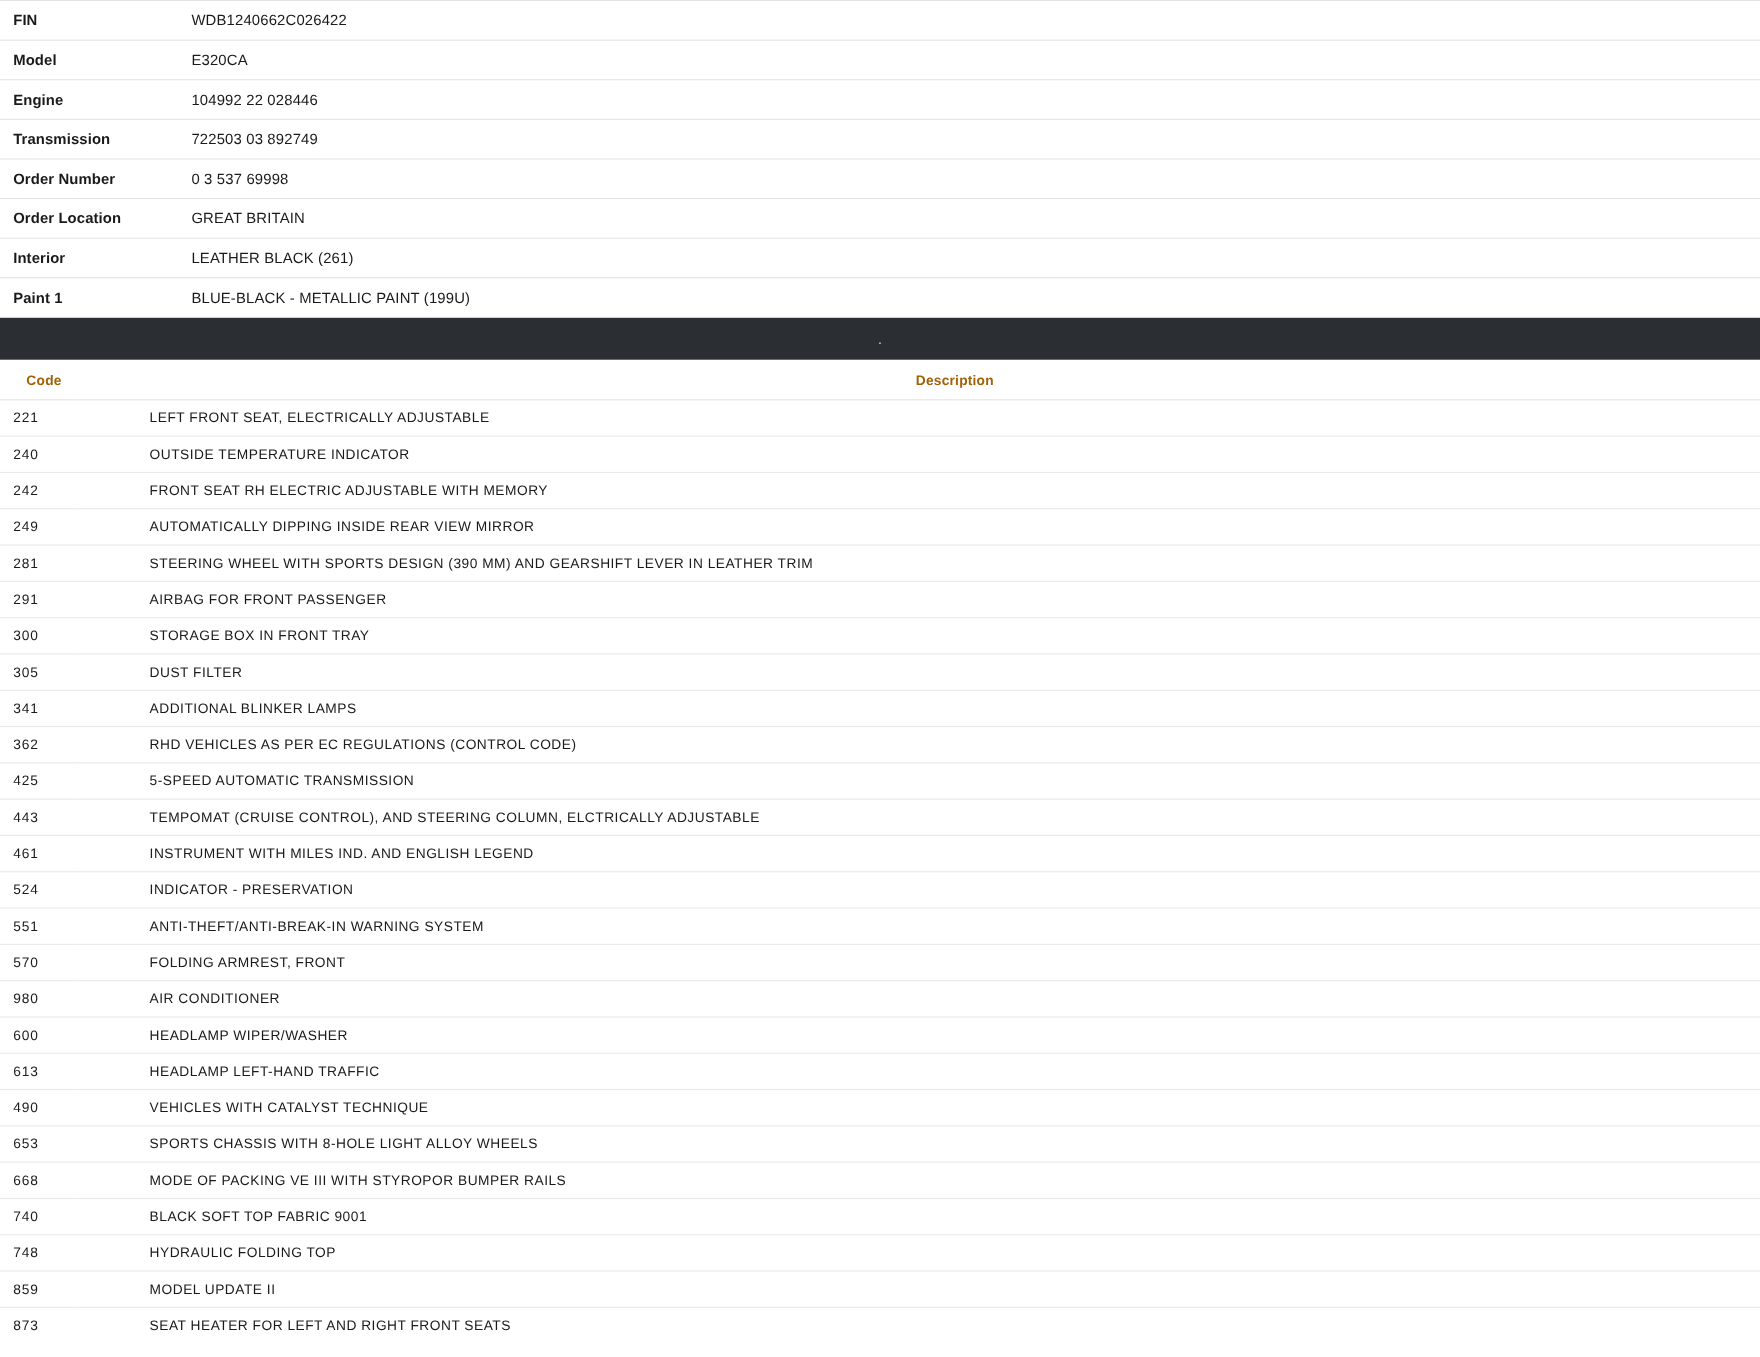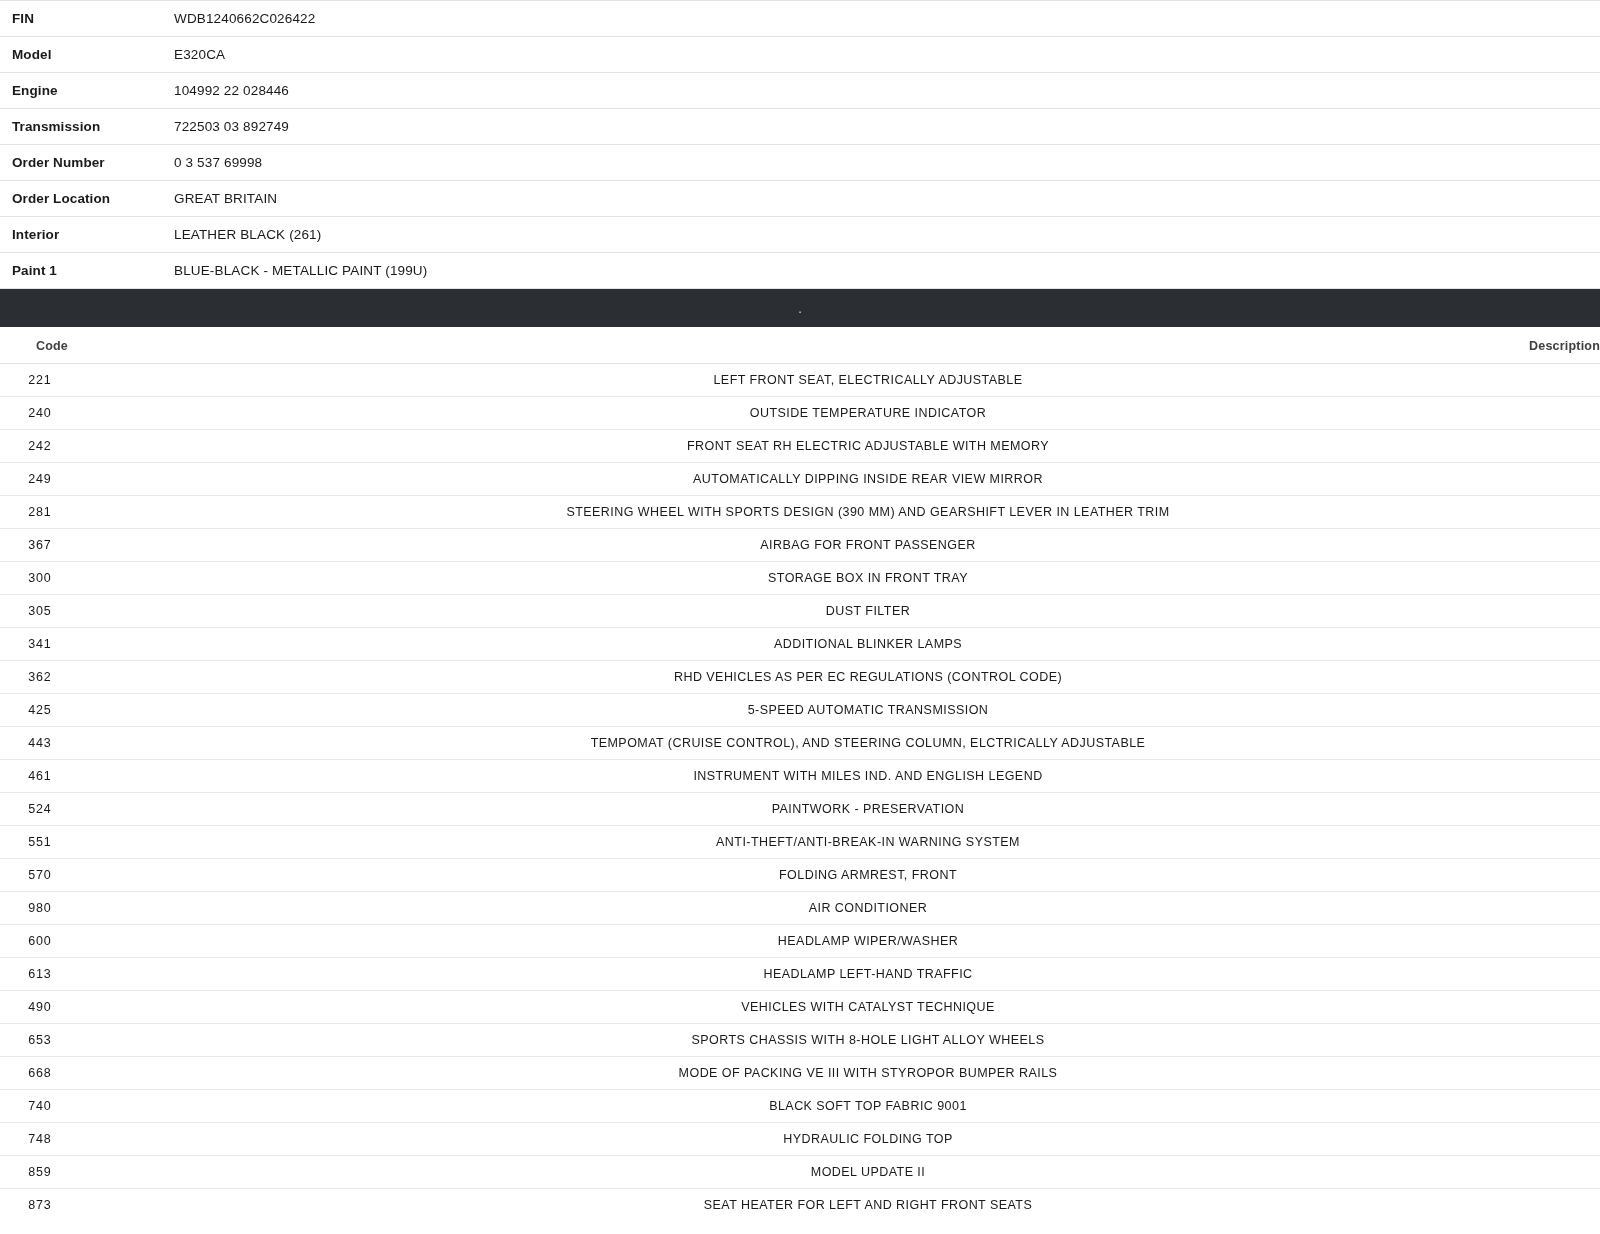--- a/index.html
+++ b/index.html
@@ -64,39 +64,38 @@
     font-size: 13px;
     line-height: 1;
   }
   
   .codes-table {
     width: 100%;
     border-collapse: collapse;
     table-layout: fixed;
   }
   .codes-table th {
-    text-align: right;
+    text-align: center;
     font-size: 12.5px;
     font-weight: bold;
     padding: 12px 0 10px 12px;
     letter-spacing: 0.2px;
-    color: #404040;
+    color: #a16207;
     border-bottom: 1px solid #e3e3e3;
   }
   .codes-table th.col-code { width: 56px; }
   .codes-table th.col-desc { padding-left: 68px; }
   .codes-table td {
     font-size: 12.5px;
     padding: 9px 0 9px 12px;
     letter-spacing: 0.45px;
     border-bottom: 1px solid #e9e9e9;
     color: #1a1a1a;
     height: 13px;
     vertical-align: middle;
-    text-align: center;
   }
   .codes-table td.cell-code {
     width: 56px;
     letter-spacing: 0.8px;
   }
   .codes-table td.cell-desc {
     padding-left: 68px;
   }
   .codes-table tr:last-child td {
     border-bottom: none;
@@ -170,21 +169,21 @@
         </tr>
         <tr>
           <td class="cell-code">249</td>
           <td class="cell-desc">AUTOMATICALLY DIPPING INSIDE REAR VIEW MIRROR</td>
         </tr>
         <tr>
           <td class="cell-code">281</td>
           <td class="cell-desc">STEERING WHEEL WITH SPORTS DESIGN (390 MM) AND GEARSHIFT LEVER IN LEATHER TRIM</td>
         </tr>
         <tr>
-          <td class="cell-code">367</td>
+          <td class="cell-code">291</td>
           <td class="cell-desc">AIRBAG FOR FRONT PASSENGER</td>
         </tr>
         <tr>
           <td class="cell-code">300</td>
           <td class="cell-desc">STORAGE BOX IN FRONT TRAY</td>
         </tr>
         <tr>
           <td class="cell-code">305</td>
           <td class="cell-desc">DUST FILTER</td>
         </tr>
@@ -203,21 +202,21 @@
         <tr>
           <td class="cell-code">443</td>
           <td class="cell-desc">TEMPOMAT (CRUISE CONTROL), AND STEERING COLUMN, ELCTRICALLY ADJUSTABLE</td>
         </tr>
         <tr>
           <td class="cell-code">461</td>
           <td class="cell-desc">INSTRUMENT WITH MILES IND. AND ENGLISH LEGEND</td>
         </tr>
         <tr>
           <td class="cell-code">524</td>
-          <td class="cell-desc">PAINTWORK - PRESERVATION</td>
+          <td class="cell-desc">INDICATOR - PRESERVATION</td>
         </tr>
         <tr>
           <td class="cell-code">551</td>
           <td class="cell-desc">ANTI-THEFT/ANTI-BREAK-IN WARNING SYSTEM</td>
         </tr>
         <tr>
           <td class="cell-code">570</td>
           <td class="cell-desc">FOLDING ARMREST, FRONT</td>
         </tr>
         <tr>

